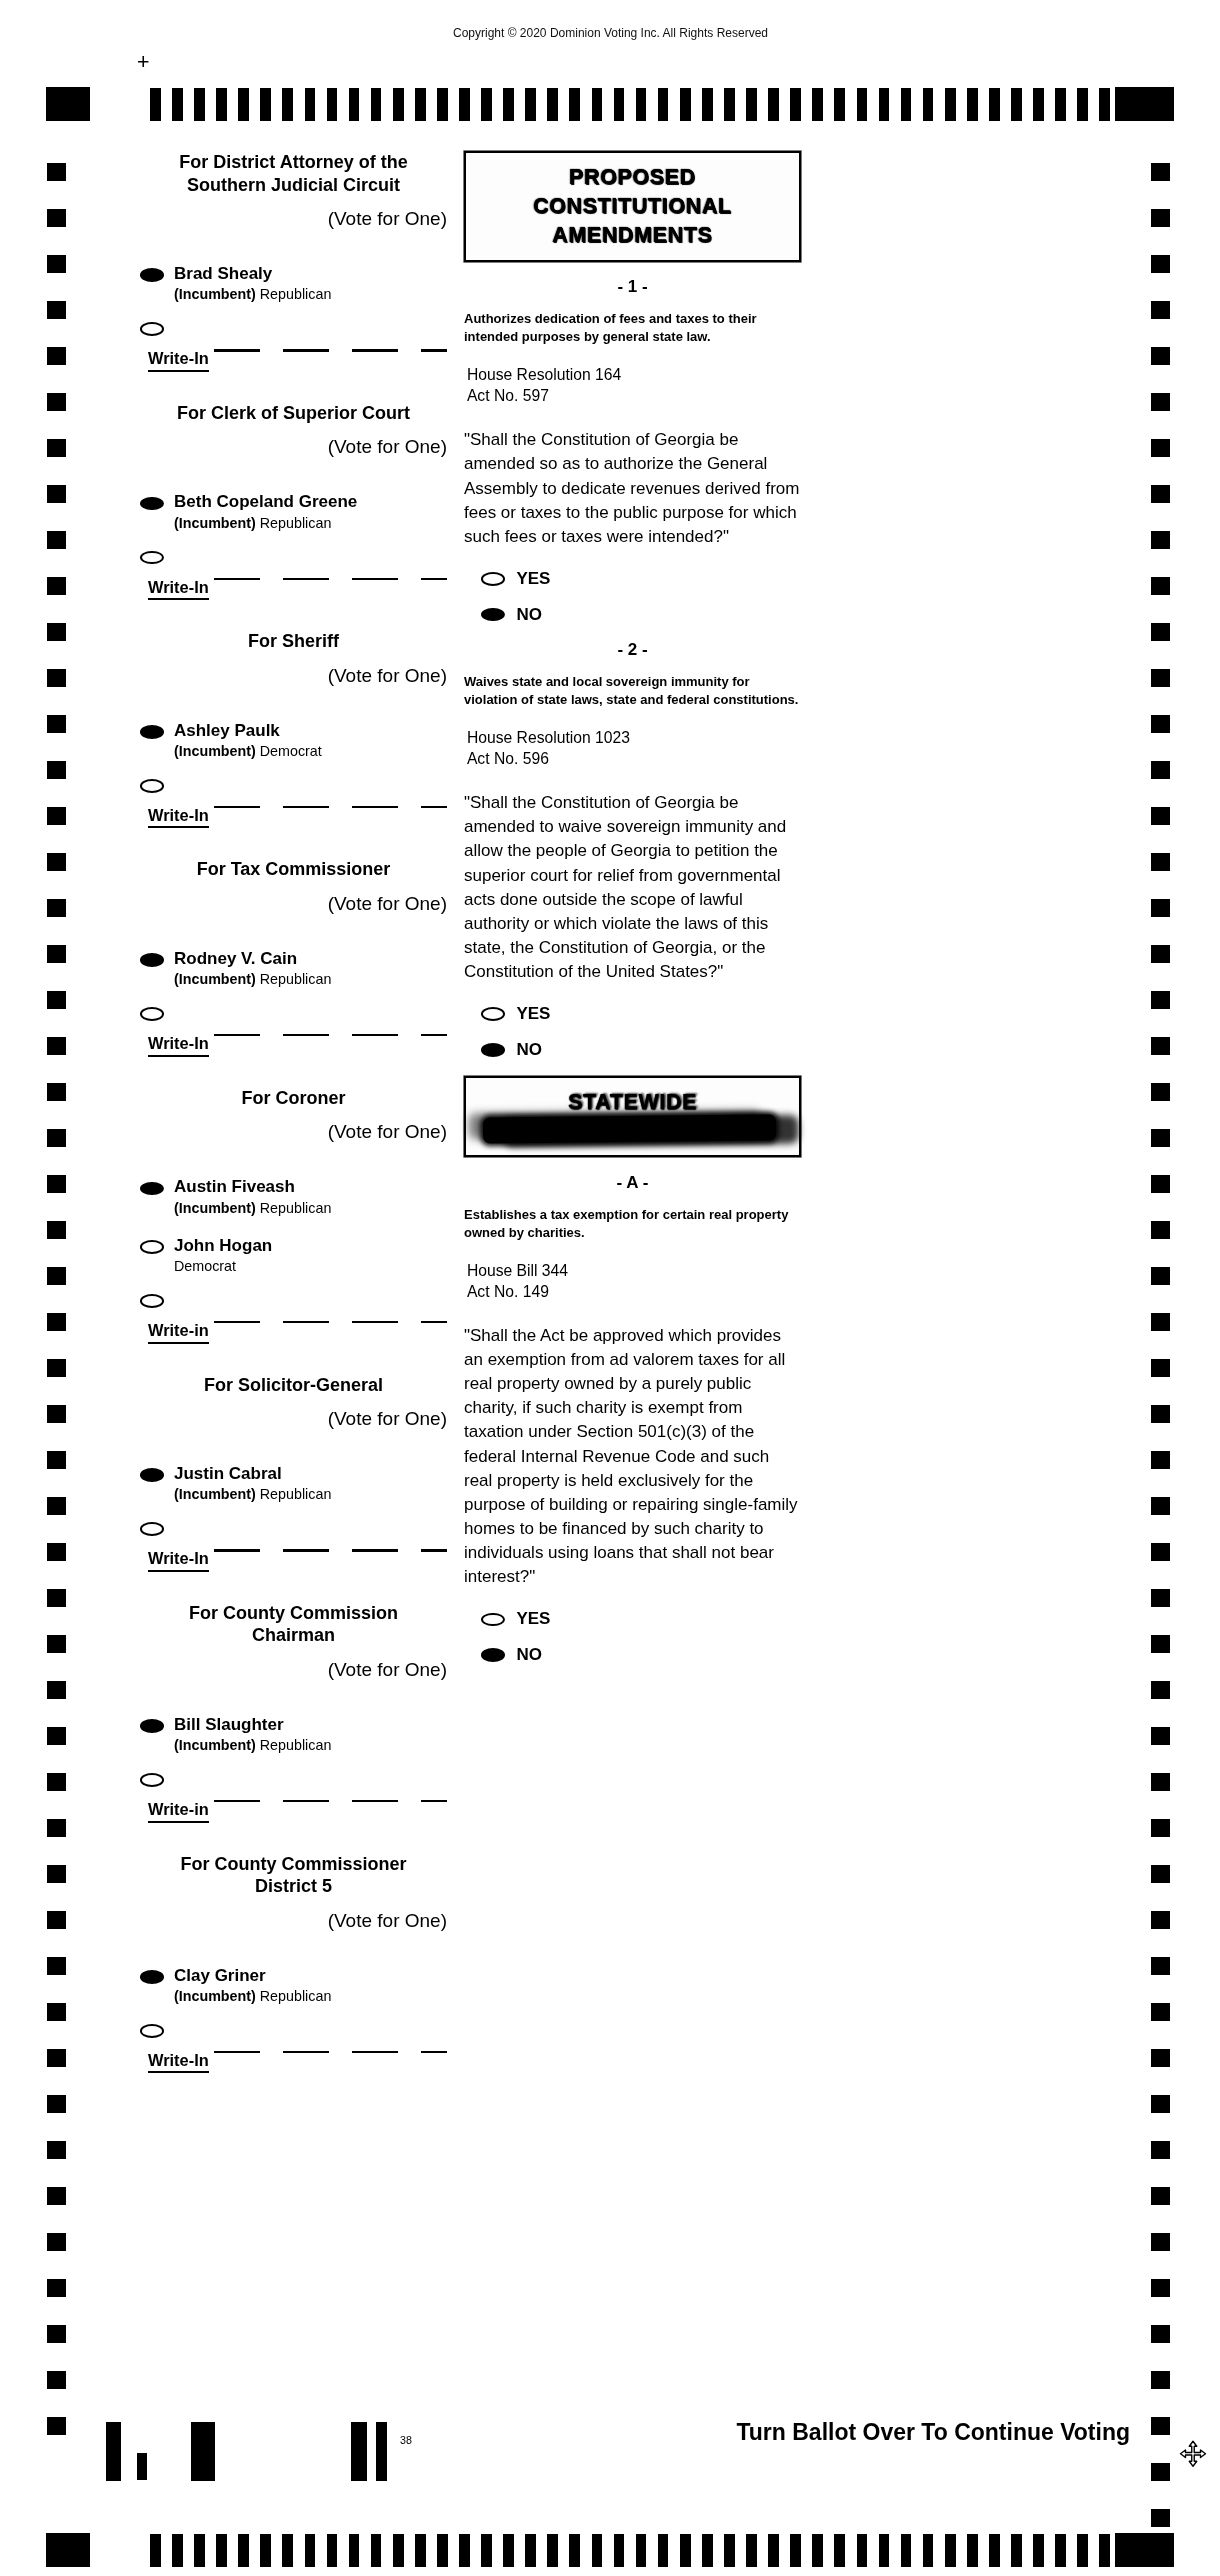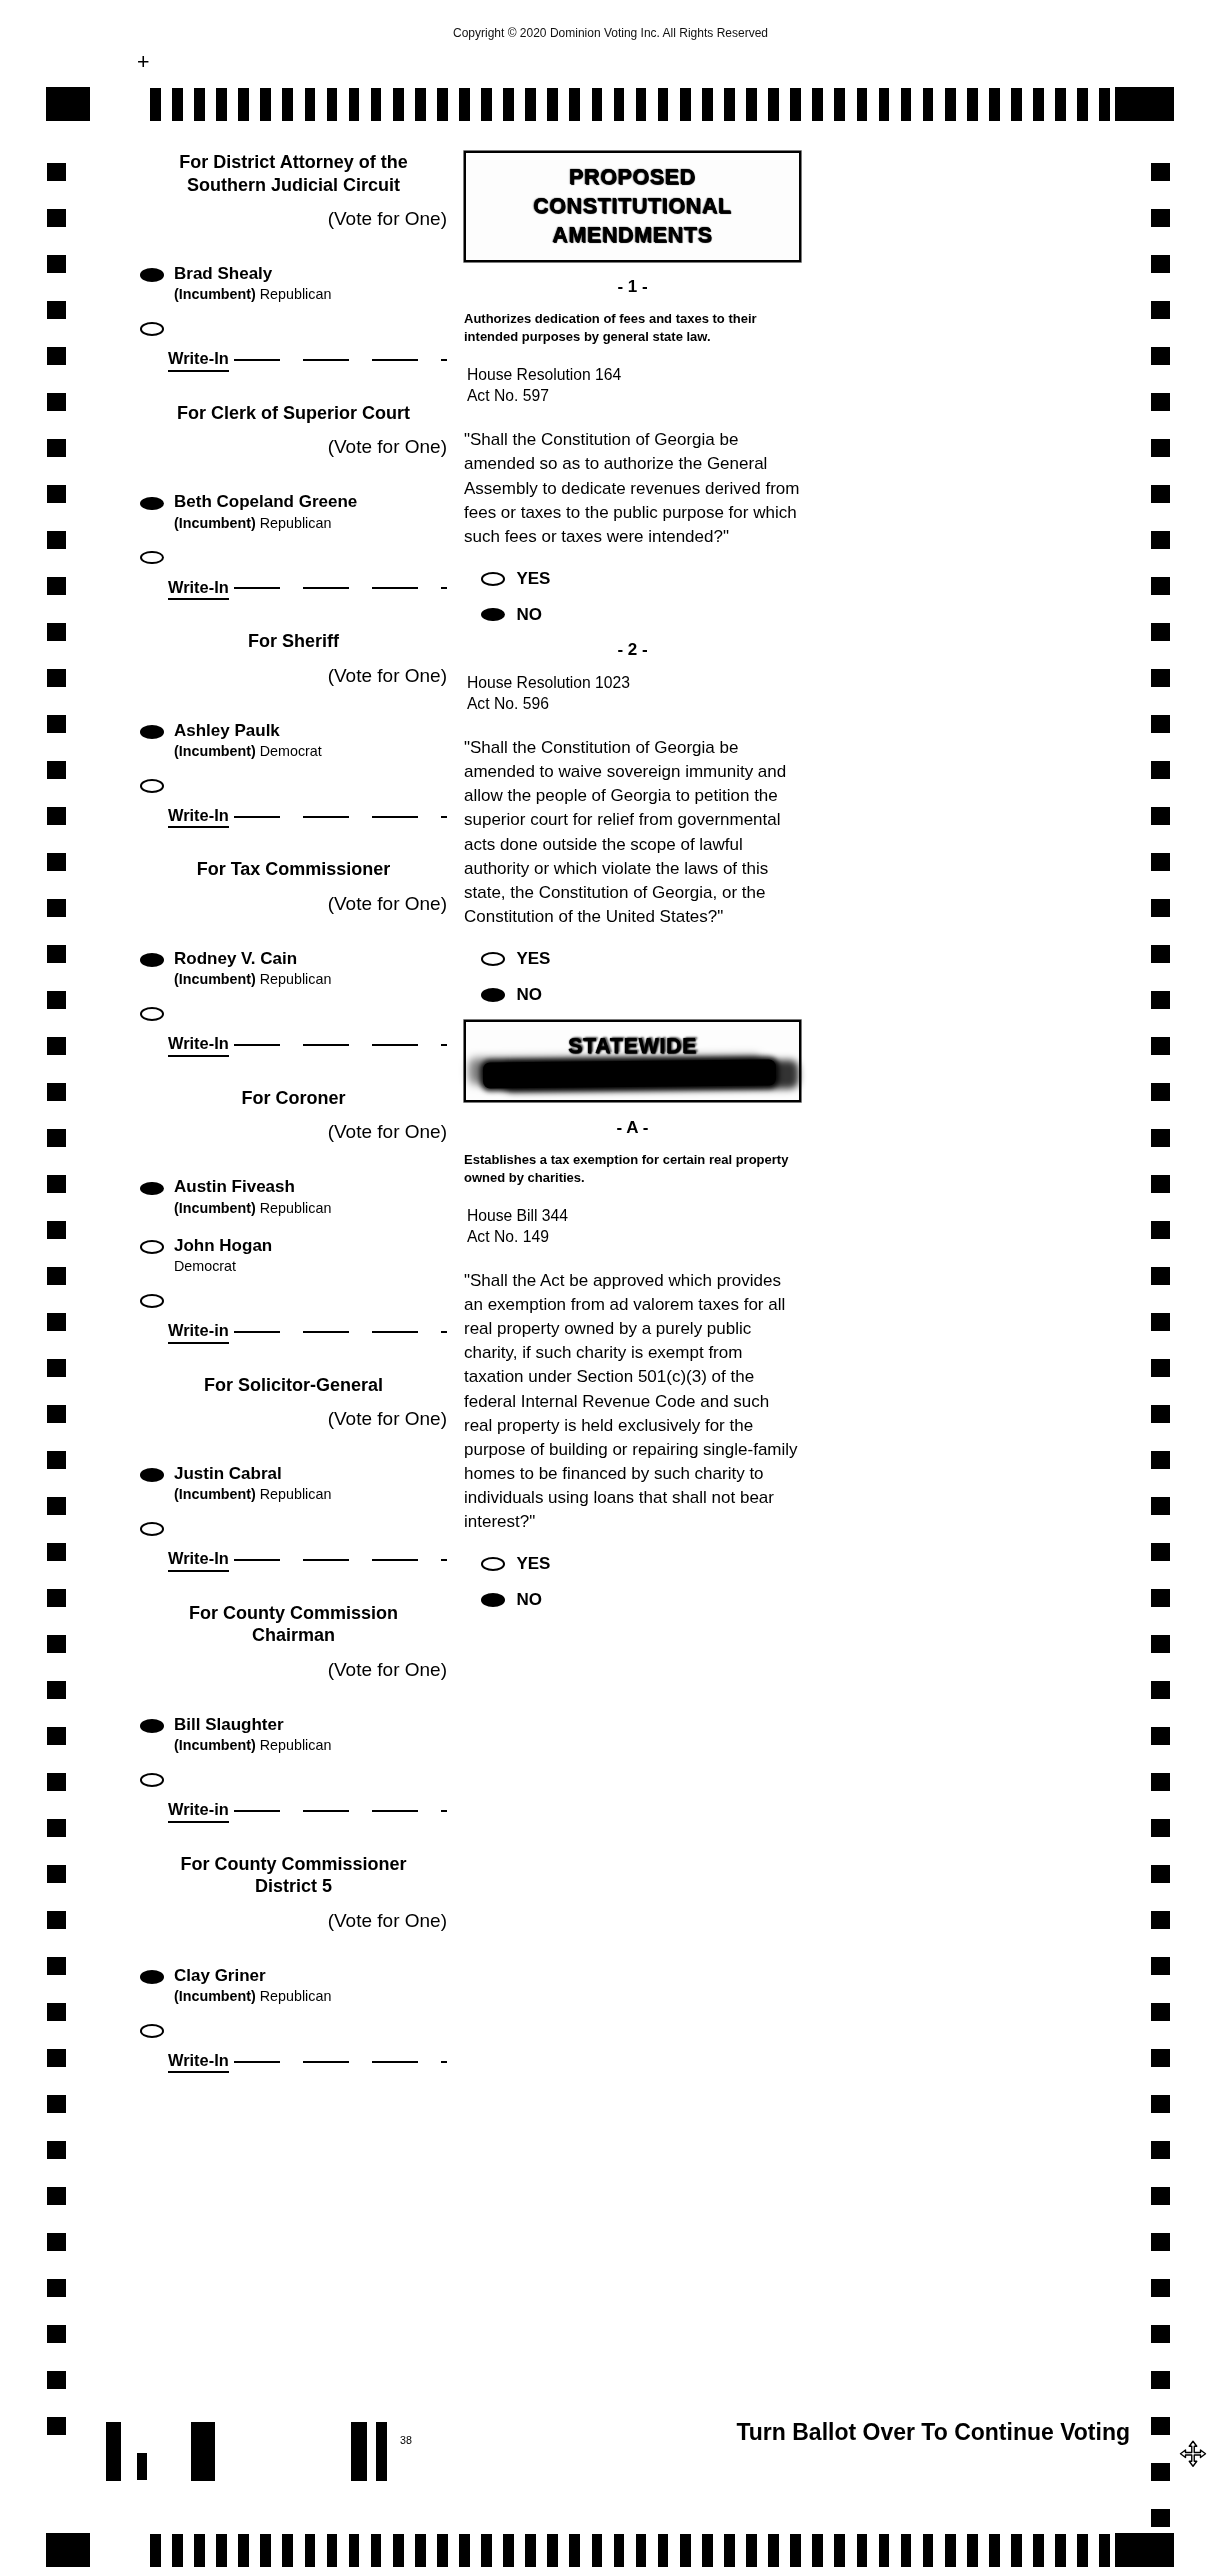--- a/index.html
+++ b/index.html
@@ -27,21 +27,21 @@
   .col-left{position:absolute;left:140px;top:151px;width:307px;}
   .race{margin-bottom:30px;}
   .race-title{font-size:18px;font-weight:bold;text-align:center;line-height:1.25;max-width:257px;margin:0 auto;}
   .race-instruction{font-size:19px;text-align:right;margin-top:12px;margin-bottom:34px;}
   .cand-row{display:flex;gap:10px;margin-bottom:20px;}
   .cand-row .oval{margin-top:4.3px;flex:none;}
   .cand-name{font-size:17px;font-weight:bold;line-height:1.15;}
   .cand-detail{font-size:14.3px;margin-top:2.9px;}
   .incumbent{font-weight:bold;}
   .empty-oval-row{margin:13px 0 11.4px;}
-  .writein{display:flex;align-items:center;margin-left:28px;margin-bottom:8.6px;}
+  .writein{display:flex;align-items:flex-start;margin-left:8px;margin-bottom:8.6px;}
   .writein-label{font-size:16.4px;font-weight:bold;border-bottom:2.1px solid #000;padding-bottom:1.4px;flex:none;}
   .writein-rule{flex:1;height:2.1px;margin:0 0 1.4px 5.7px;
     background:repeating-linear-gradient(to right,#000 0 46px,transparent 46px 69px);}
 
   
   .col-right{position:absolute;left:464px;top:151px;width:337px;}
   .header-box{position:relative;border:2.1px solid #000;box-shadow:0 0 0 0.7px #444;
     padding:10px 5.7px;text-align:center;margin-bottom:7.1px;background:#fdfdfd;}
   .header-line{font-size:21.4px;font-weight:bold;letter-spacing:0.7px;line-height:1.35;
     text-shadow:0 0 0.7px #000,0.7px 0.7px 0.7px #000,-0.7px 0 1.4px rgba(0,0,0,.65);}
@@ -385,20 +385,21 @@
           <span class="oval"></span>
           <span class="option-label">YES</span>
         </div>
         <div class="option-row">
           <span class="oval filled"></span>
           <span class="option-label">NO</span>
         </div>
       </div>
       <div class="measure">
         <div class="measure-number">- 2 -</div>
+        <div class="measure-summary">Waives state and local sovereign immunity for violation of state laws, state and federal constitutions.</div>
         <div class="measure-refs">
           <div class="ref-line">House Resolution 1023</div>
           <div class="ref-line">Act No. 596</div>
         </div>
         <div class="measure-question">"Shall the Constitution of Georgia be amended to waive sovereign immunity and allow the people of Georgia to petition the superior court for relief from governmental acts done outside the scope of lawful authority or which violate the laws of this state, the Constitution of Georgia, or the Constitution of the United States?"</div>
         <div class="option-row">
           <span class="oval"></span>
           <span class="option-label">YES</span>
         </div>
         <div class="option-row">

